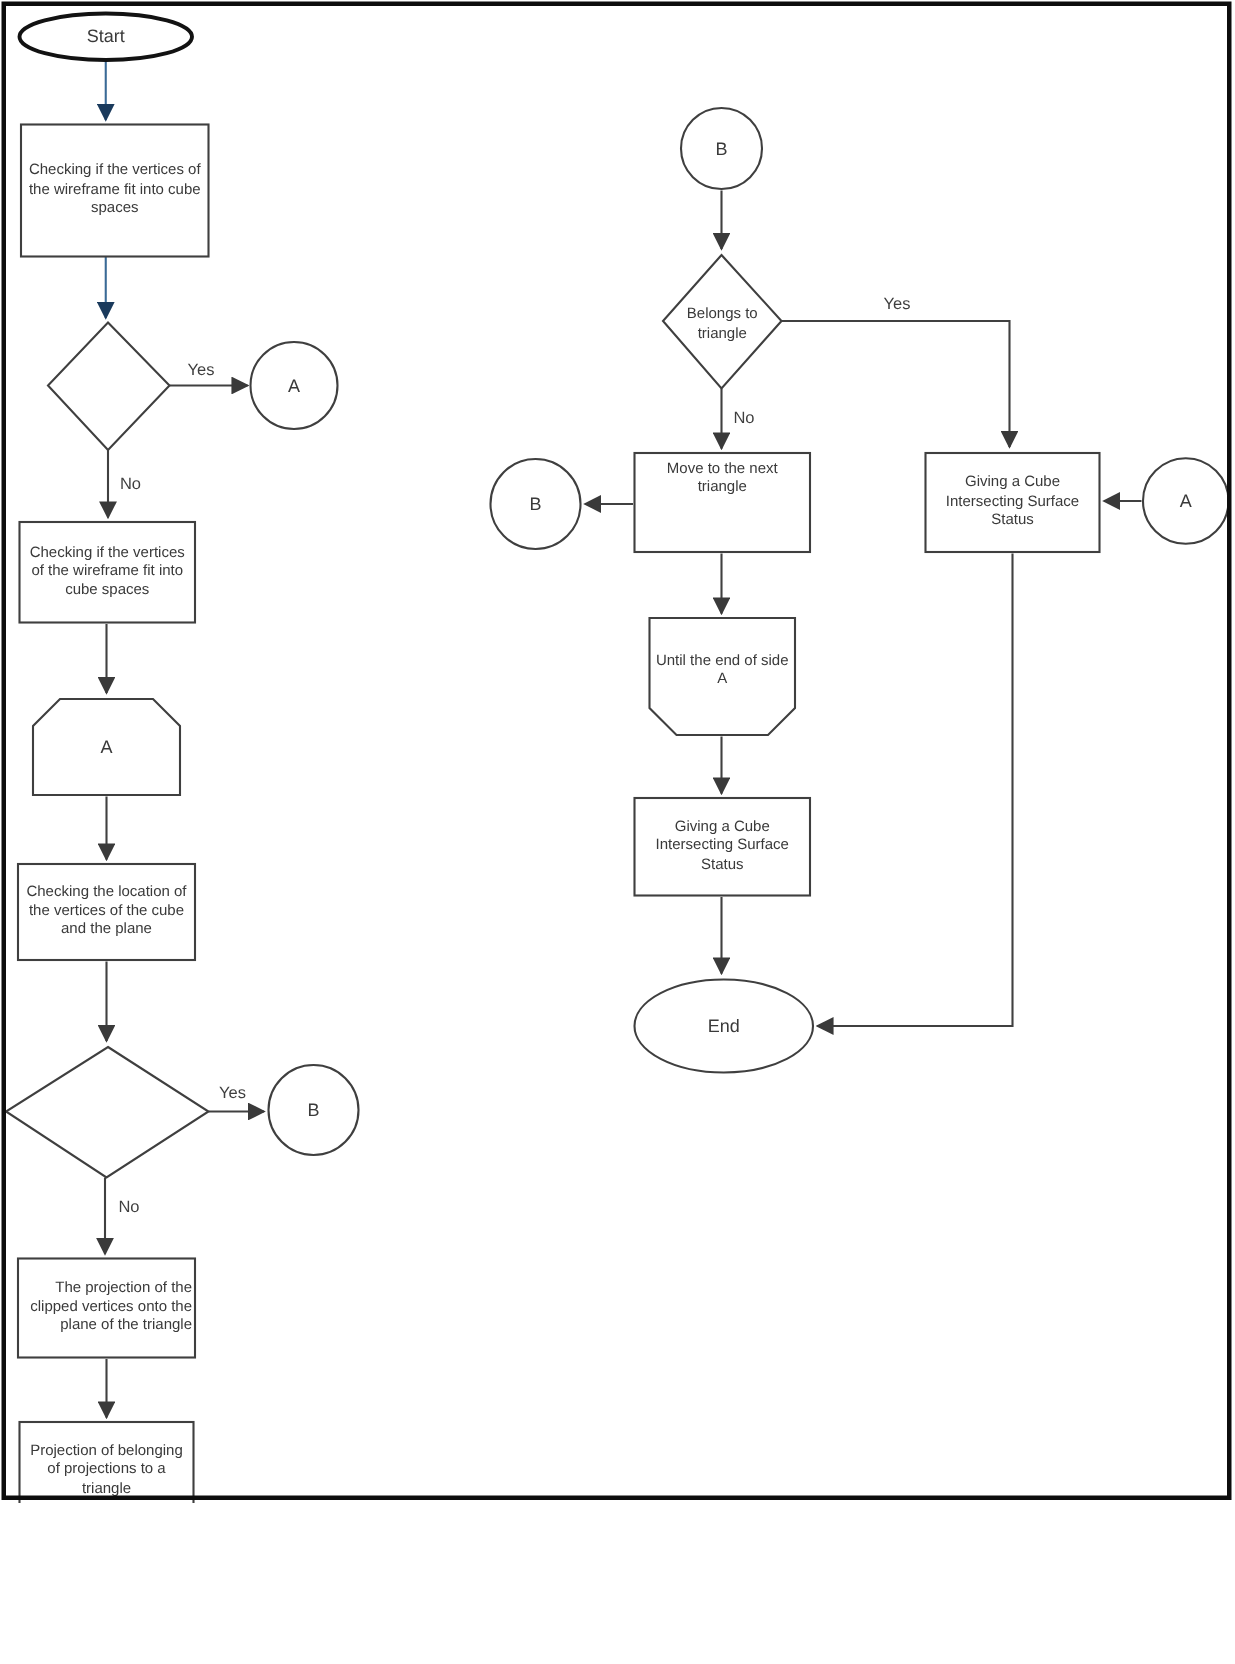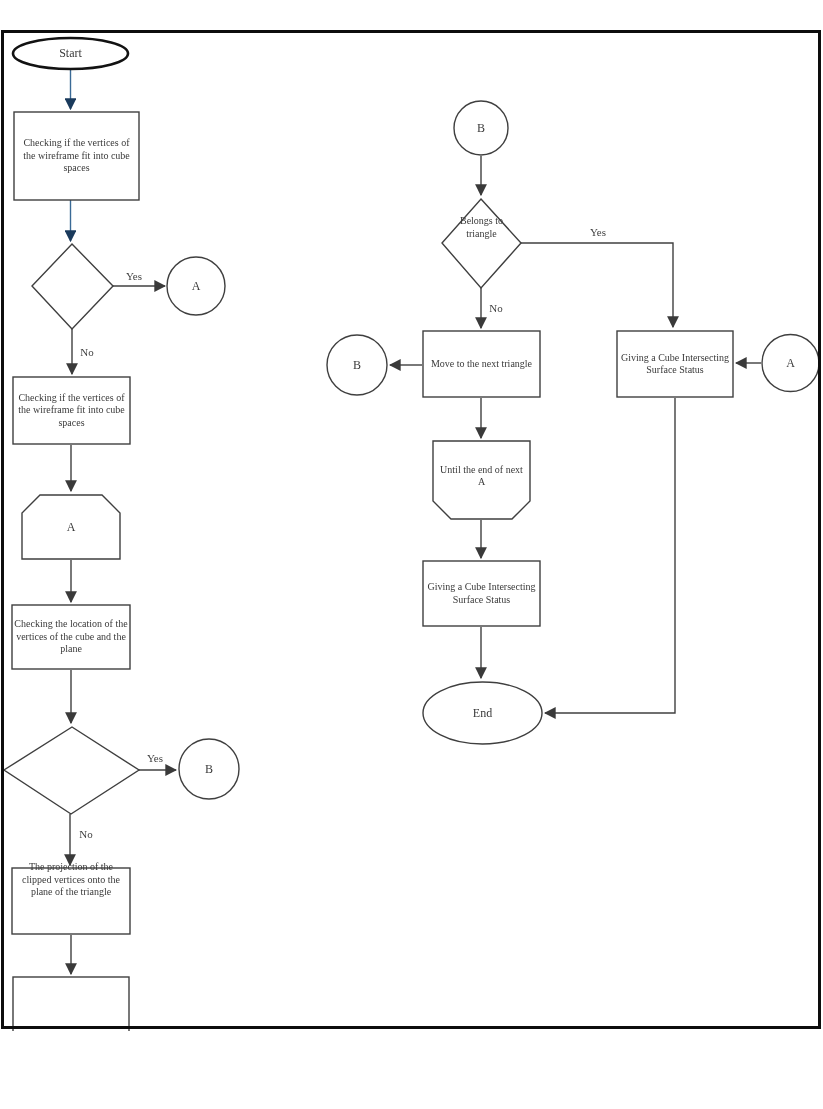--- a/index.html
+++ b/index.html
@@ -1,22 +1,21 @@
 <!DOCTYPE html>
 <html><head>
 <meta charset="utf-8">
 <style>
   html,body{margin:0;padding:0;background:#fff;}
   #stage{
     position:relative;
     width:823px;height:1002px;
     background:#ffffff;
-    font-family:Liberation Serif, serif;
+    font-family:Liberation Sans, sans-serif;
     overflow:hidden;
-    margin-top:29px;
   }
   .frame{
     position:absolute;inset:1px 2px 2px 1px;
     border:3px solid #0d0d0d;
     pointer-events:none;
   }
   svg.layer{position:absolute;left:0;top:0;}
   .lbl{
     position:absolute;
     display:flex;align-items:center;justify-content:center;
@@ -96,28 +95,29 @@
     </g>
   </svg>
 
   <div class="lbl term" style="left:13px;top:9px;width:115px;height:31px;">Start</div>
   <div class="lbl" style="left:17px;top:85px;width:119px;height:84px;">Checking if the vertices of the wireframe fit into cube spaces</div>
   <div class="lbl conn" style="left:167px;top:228px;width:58px;height:58px;">A</div>
   <div class="lbl" style="left:16px;top:350px;width:111px;height:63px;">Checking if the vertices of the wireframe fit into cube spaces</div>
   <div class="lbl conn" style="left:22px;top:466px;width:98px;height:64px;">A</div>
   <div class="lbl" style="left:14px;top:578px;width:114px;height:60px;">Checking the location of the vertices of the cube and the plane</div>
   <div class="lbl conn" style="left:179px;top:710px;width:60px;height:60px;">B</div>
-  <div class="lbl" style="left:14px;top:820px;width:114px;height:62px;">The projection of the clipped vertices onto the plane of the triangle</div>
+  <div class="lbl" style="left:14px;top:841px;width:114px;height:62px;text-align:right;">The projection of the clipped vertices onto the plane of the triangle</div>
+  <div class="lbl" style="left:20px;top:950px;width:102px;height:61px;">Projection of belonging of projections to a triangle</div>
   <div class="lbl term" style="left:13px;top:1068px;width:116px;height:32px;">End</div>
 
   <div class="lbl conn" style="left:454px;top:72px;width:54px;height:54px;">B</div>
-  <div class="lbl" style="left:446px;top:155px;width:71px;height:87px;">Belongs to triangle</div>
+  <div class="lbl" style="left:446px;top:173px;width:71px;height:87px;">Belongs to triangle</div>
   <div class="lbl conn" style="left:327px;top:306px;width:60px;height:60px;">B</div>
-  <div class="lbl" style="left:428px;top:304px;width:107px;height:62px;">Move to the next triangle</div>
-  <div class="lbl" style="left:436px;top:412px;width:91px;height:70px;">Until the end of next A</div>
+  <div class="lbl" style="left:428px;top:288px;width:107px;height:62px;">Move to the next triangle</div>
+  <div class="lbl" style="left:436px;top:412px;width:91px;height:70px;">Until the end of side A</div>
   <div class="lbl" style="left:425px;top:534px;width:113px;height:61px;">Giving a Cube Intersecting Surface Status</div>
   <div class="lbl term" style="left:423px;top:652px;width:119px;height:64px;">End</div>
   <div class="lbl" style="left:619px;top:304px;width:112px;height:62px;">Giving a Cube Intersecting Surface Status</div>
   <div class="lbl conn" style="left:762px;top:306px;width:57px;height:57px;">A</div>
 
   <div class="edge-lbl" style="left:118px;top:239px;width:32px;height:16px;">Yes</div>
   <div class="edge-lbl" style="left:73px;top:315px;width:28px;height:16px;">No</div>
   <div class="edge-lbl" style="left:139px;top:721px;width:32px;height:16px;">Yes</div>
   <div class="edge-lbl" style="left:72px;top:797px;width:28px;height:16px;">No</div>
   <div class="edge-lbl" style="left:582px;top:195px;width:32px;height:16px;">Yes</div>

